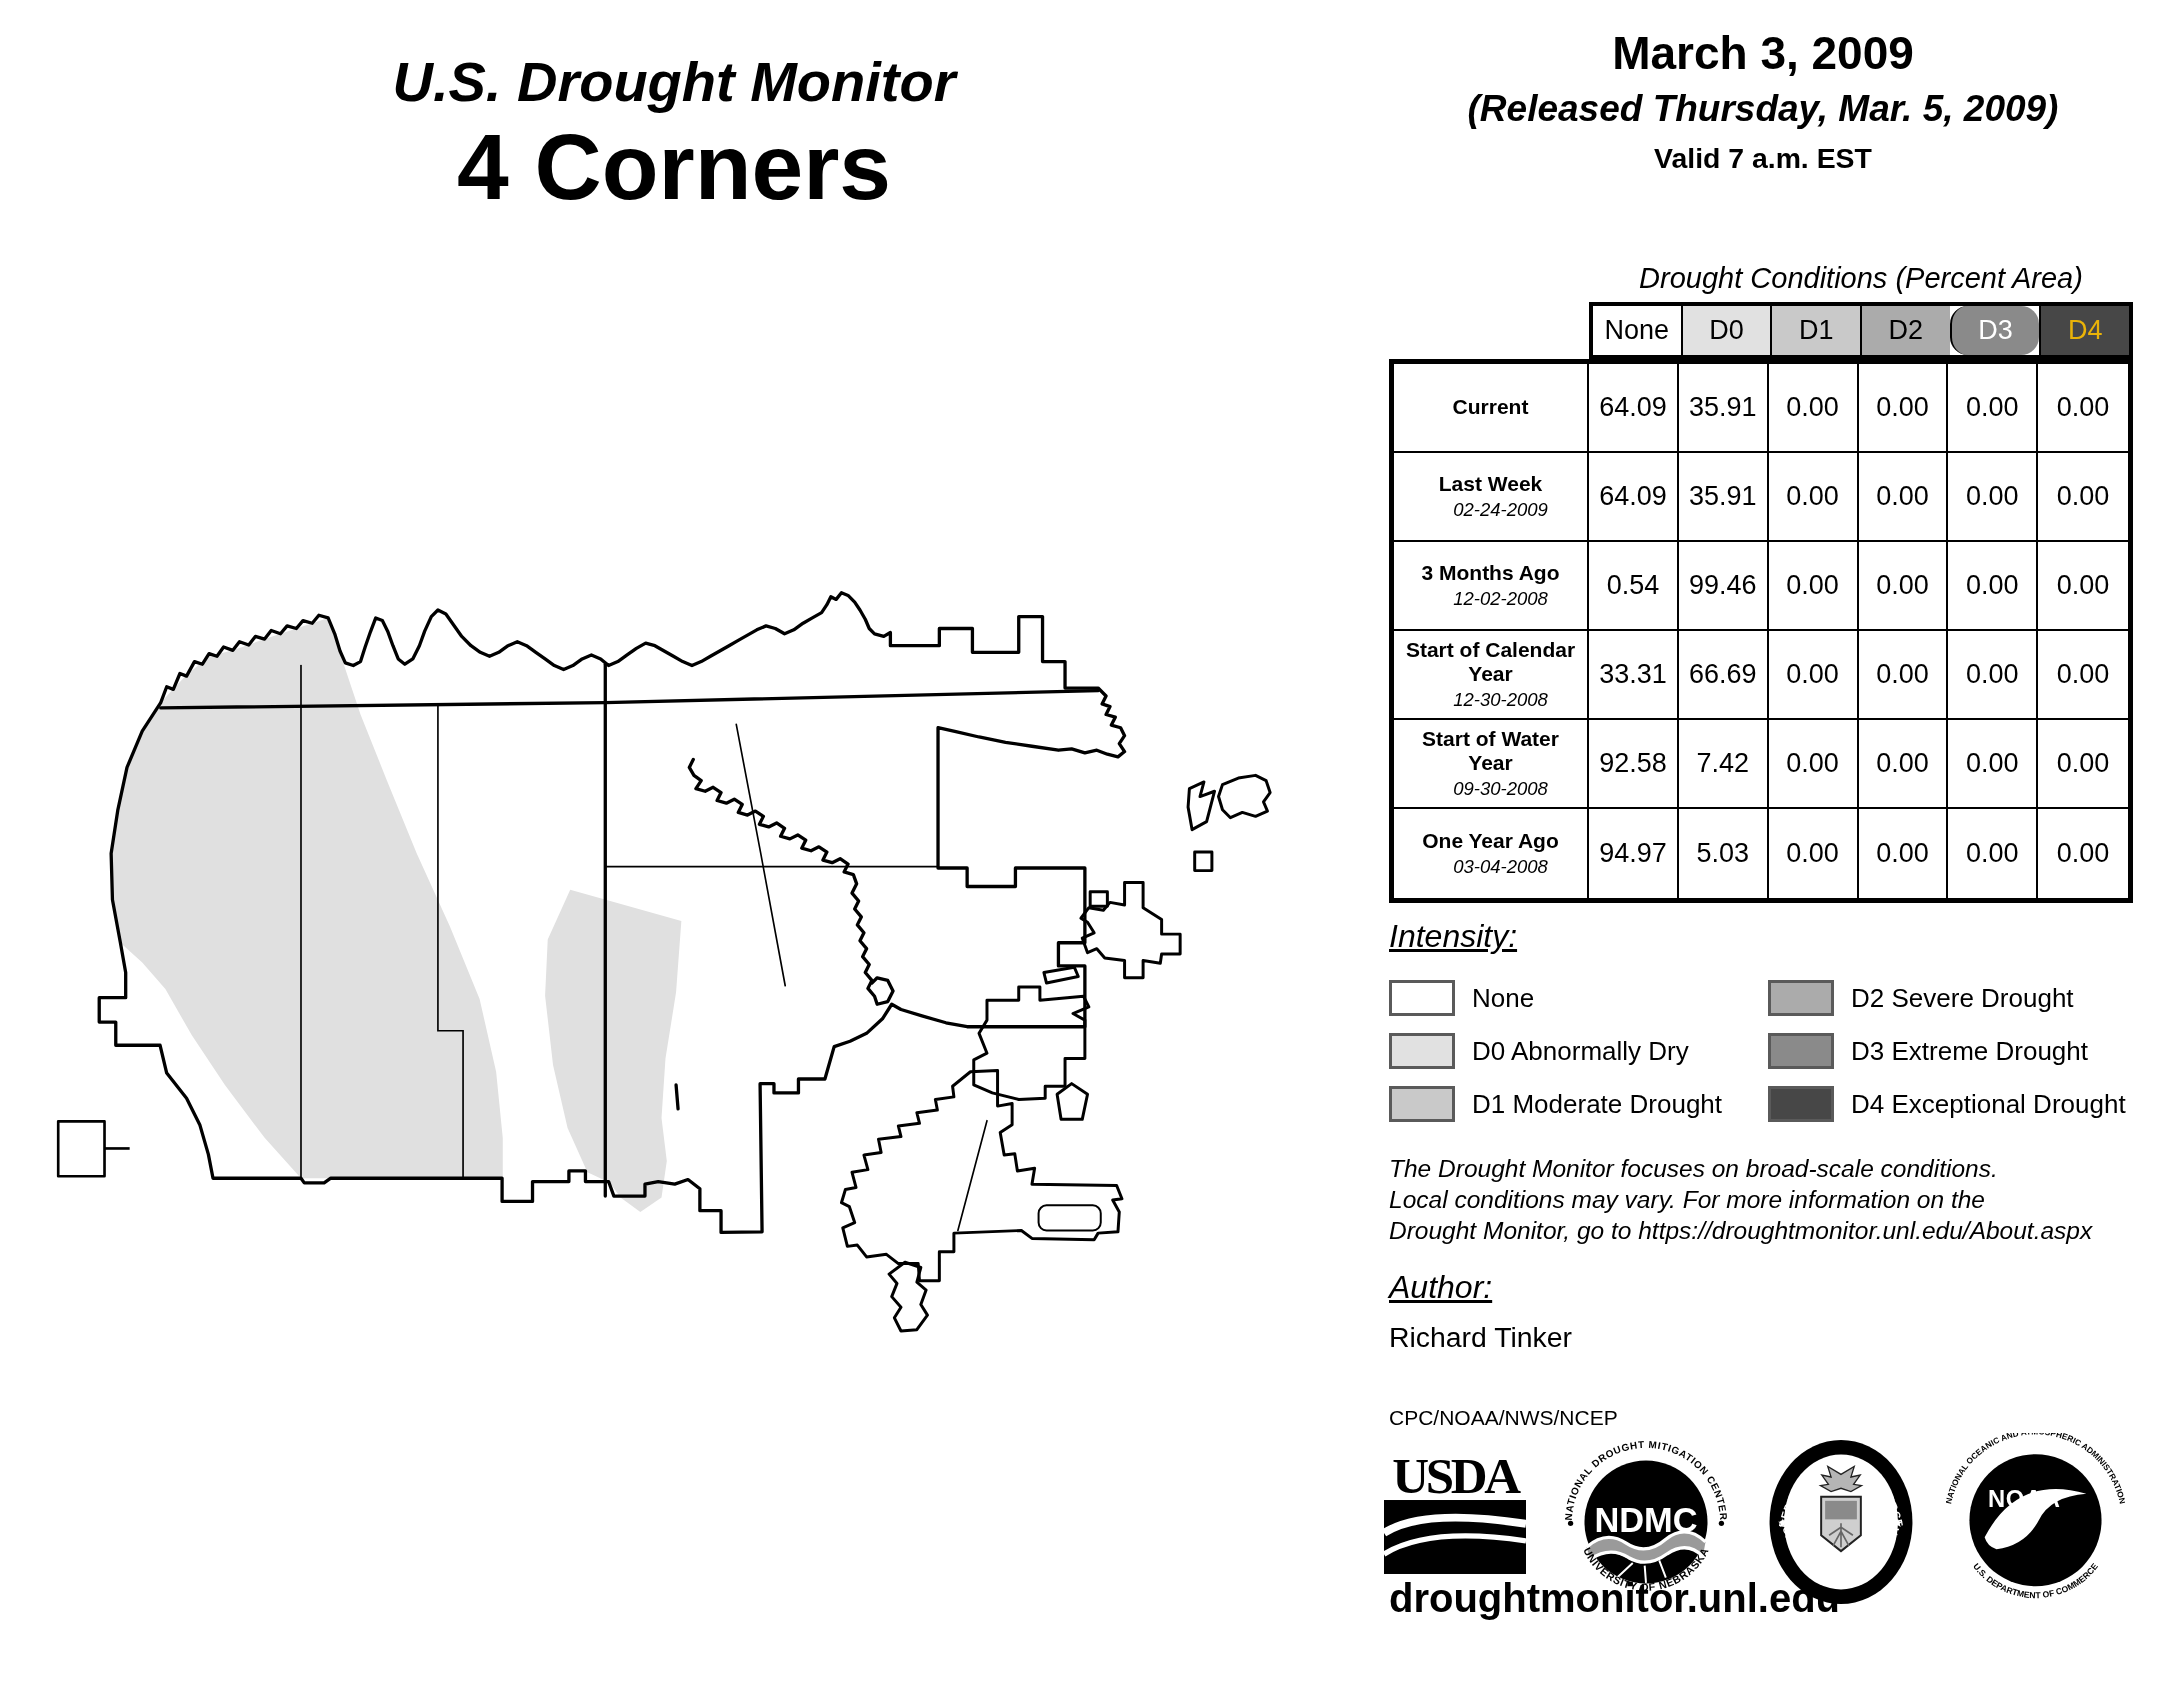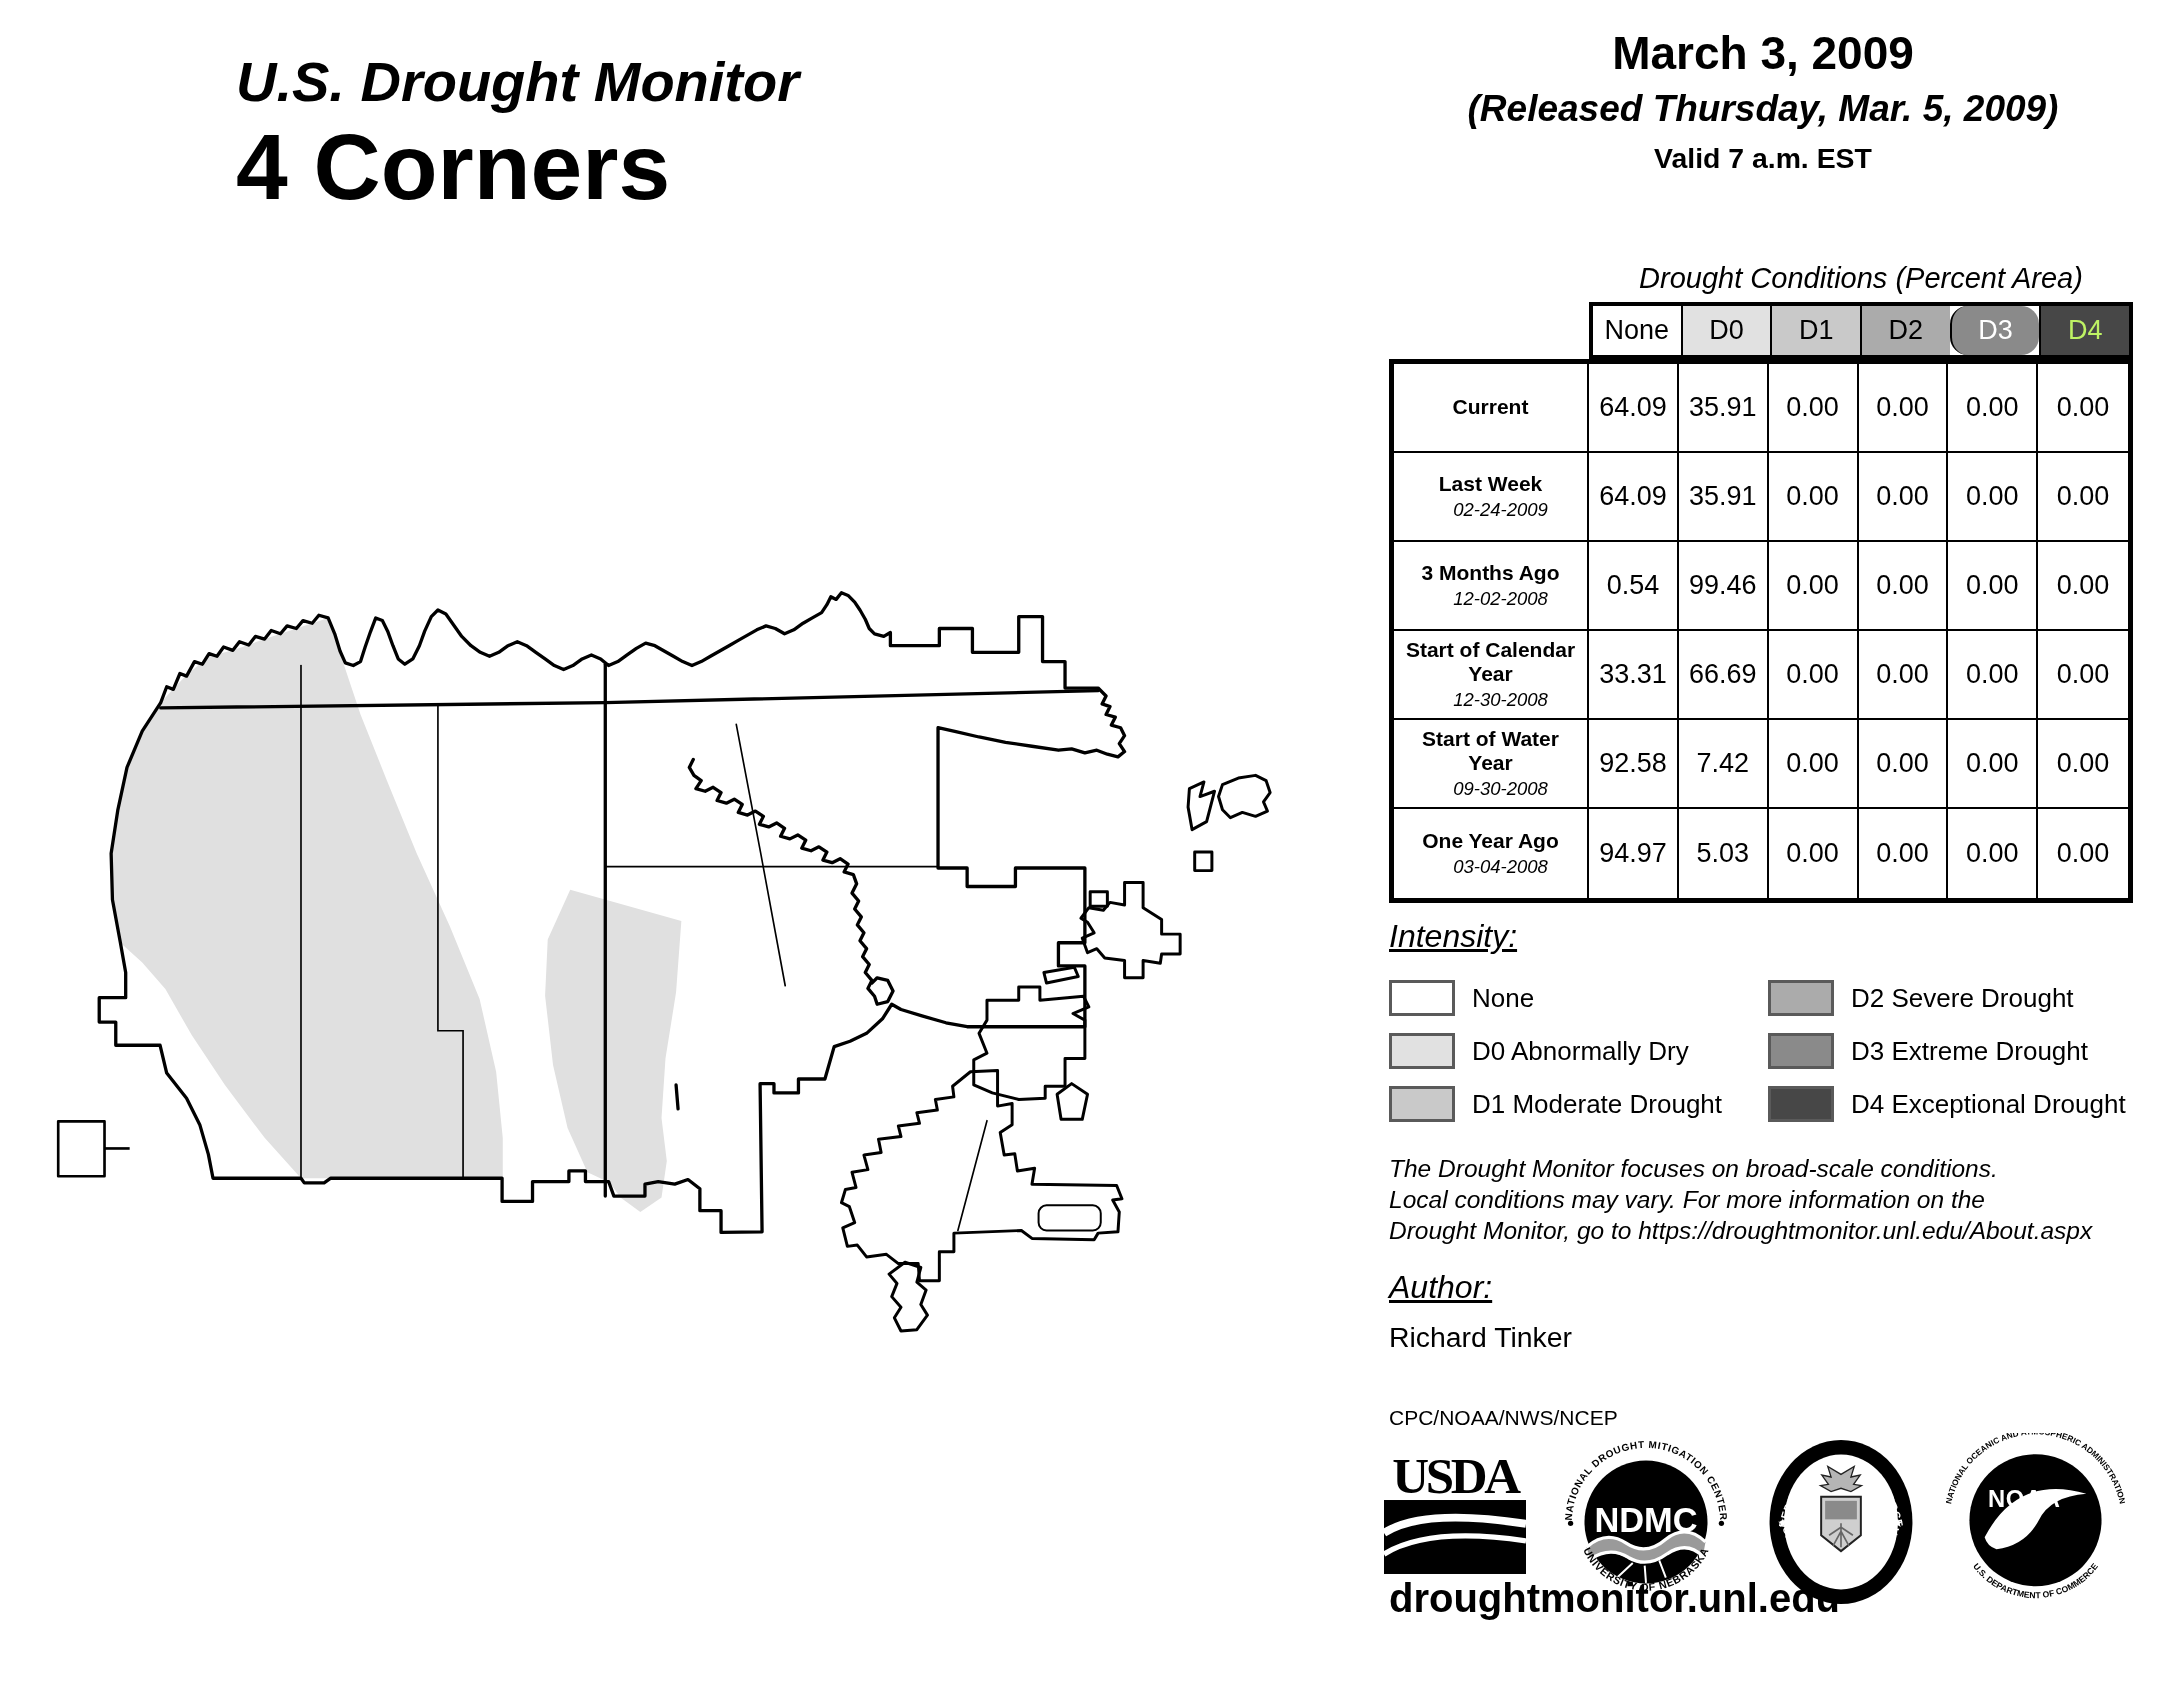--- a/index.html
+++ b/index.html
@@ -1,20 +1,20 @@
 <!DOCTYPE html>
 <html style="font-size:10.6px"><head>
 <meta charset="utf-8">
 <style>
   html,body{margin:0;padding:0;background:#fff;}
   .page{position:relative;width:2183px;height:1687px;background:#fff;overflow:hidden;
         font-family:"Liberation Sans",sans-serif;color:#000;}
 
   
-  .title-block{position:absolute;left:236px;top:53px;width:926px;}
+  .title-block{position:absolute;left:211px;top:53px;width:926px;text-align:center;}
   .title1{font-size:56px;font-weight:bold;font-style:italic;line-height:1.05;}
   .title2{font-size:93px;font-weight:bold;margin-top:9.3px;line-height:1.0;}
 
   .date-block{position:absolute;left:1389px;top:29px;width:748px;text-align:center;}
   .date1{font-size:46px;font-weight:bold;line-height:1.05;}
   .date2{font-size:37px;font-weight:bold;font-style:italic;margin-top:10.6px;}
   .date3{font-size:28.4px;font-weight:bold;margin-top:12px;}
 
   
   .tbl-caption{position:absolute;left:1589px;top:262px;width:544px;text-align:center;
@@ -23,21 +23,21 @@
   .hdr-band{position:absolute;left:200px;top:0;width:544px;height:57px;border:4.6px solid #000;
             box-sizing:border-box;display:flex;}
   .hdr-cell{flex:1 1 0;display:flex;align-items:center;justify-content:center;
             font-size:27px;border-left:2.6px solid #000;}
   .hdr-cell:first-child{border-left:none;}
   .hdr-none{background:#ffffff;}
   .hdr-d0{background:#e1e1e1;}
   .hdr-d1{background:#c9c9c9;}
   .hdr-d2{background:#ababab;}
   .hdr-d3{background:#8a8a8a;color:#fff;border-radius:18px;}
-  .hdr-d4{background:#474747;color:#bef264;}
+  .hdr-d4{background:#474747;color:#eab308;}
   .tbl-body{position:absolute;left:0;top:57px;width:744px;height:544px;border:5.3px solid #000;
             box-sizing:border-box;display:grid;grid-template-columns:195px repeat(6,1fr);
             grid-template-rows:repeat(6,1fr);}
   .cell{border-right:2.6px solid #000;border-bottom:2.6px solid #000;display:flex;
         flex-direction:column;align-items:center;justify-content:center;box-sizing:border-box;}
   .cell.last-col{border-right:none;}
   .cell.last-row{border-bottom:none;}
   .row-label{font-size:21px;font-weight:bold;text-align:center;line-height:1.15;padding:0 4px;}
   .row-date{font-size:18.5px;font-style:italic;margin-top:2.6px;margin-left:20px;}
   .val{font-size:27px;}

